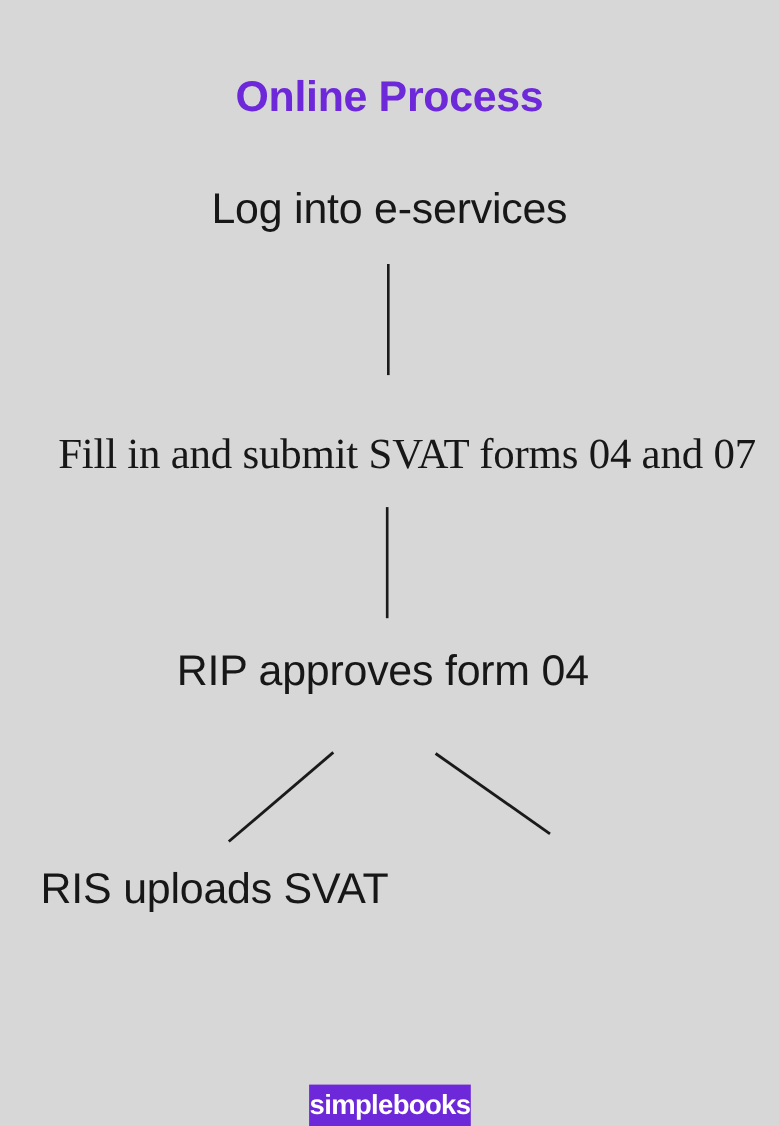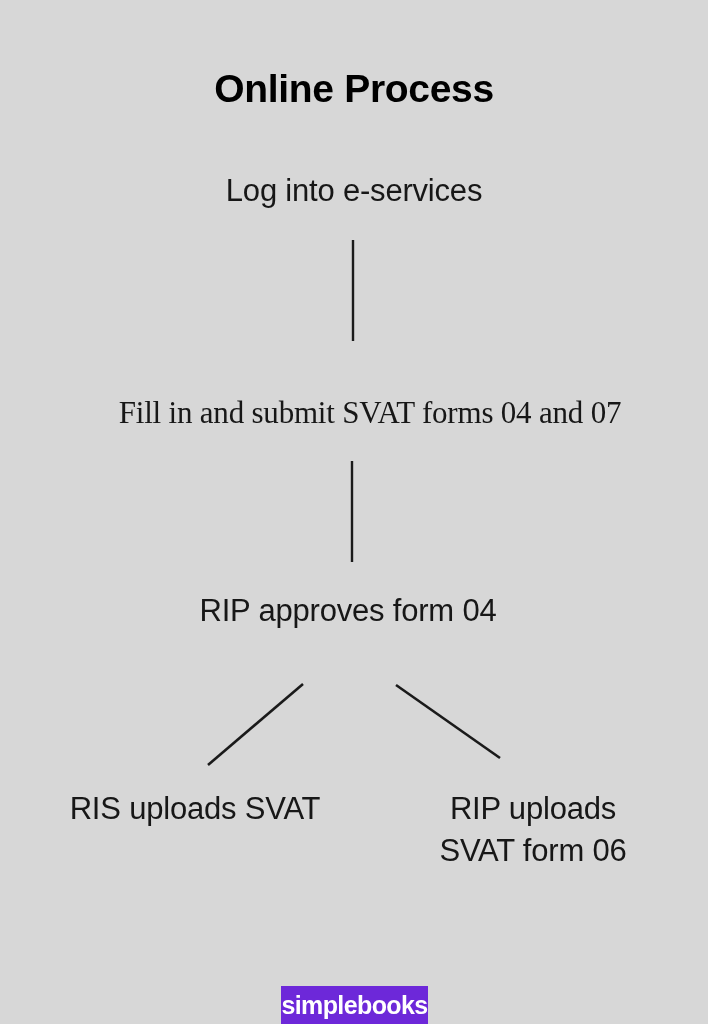--- a/index.html
+++ b/index.html
@@ -24,29 +24,29 @@
   
   .title {
     position: absolute;
     left: 0;
     top: 64px;
     width: 708px;
     text-align: center;
     font-size: 39px;
     font-weight: bold;
     letter-spacing: -0.3px;
-    color: #000000;
+    color: #6d28d9;
     line-height: 50px;
   }
 
   
   .node {
     position: absolute;
     text-align: center;
-    font-size: 31px;
+    font-size: 39px;
     font-weight: normal;
     color: #171717;
     line-height: 42px;
     letter-spacing: -0.2px;
   }
   .node-step1 {
     left: 0;
     top: 170px;
     width: 708px;
   }
@@ -125,22 +125,18 @@
   </div>
 
   <div class="node node-step3">
     <span>RIP approves form 04</span>
   </div>
 
   <div class="node node-branch-left">
     <div>RIS uploads SVAT</div>
   </div>
 
-  <div class="node node-branch-right">
-    <div>RIP uploads</div>
-    <div>SVAT form 06</div>
-  </div>
 
   <div class="logo">
     <span class="logo-text">simplebooks</span>
   </div>
 
 </div>
 
 </body></html>

